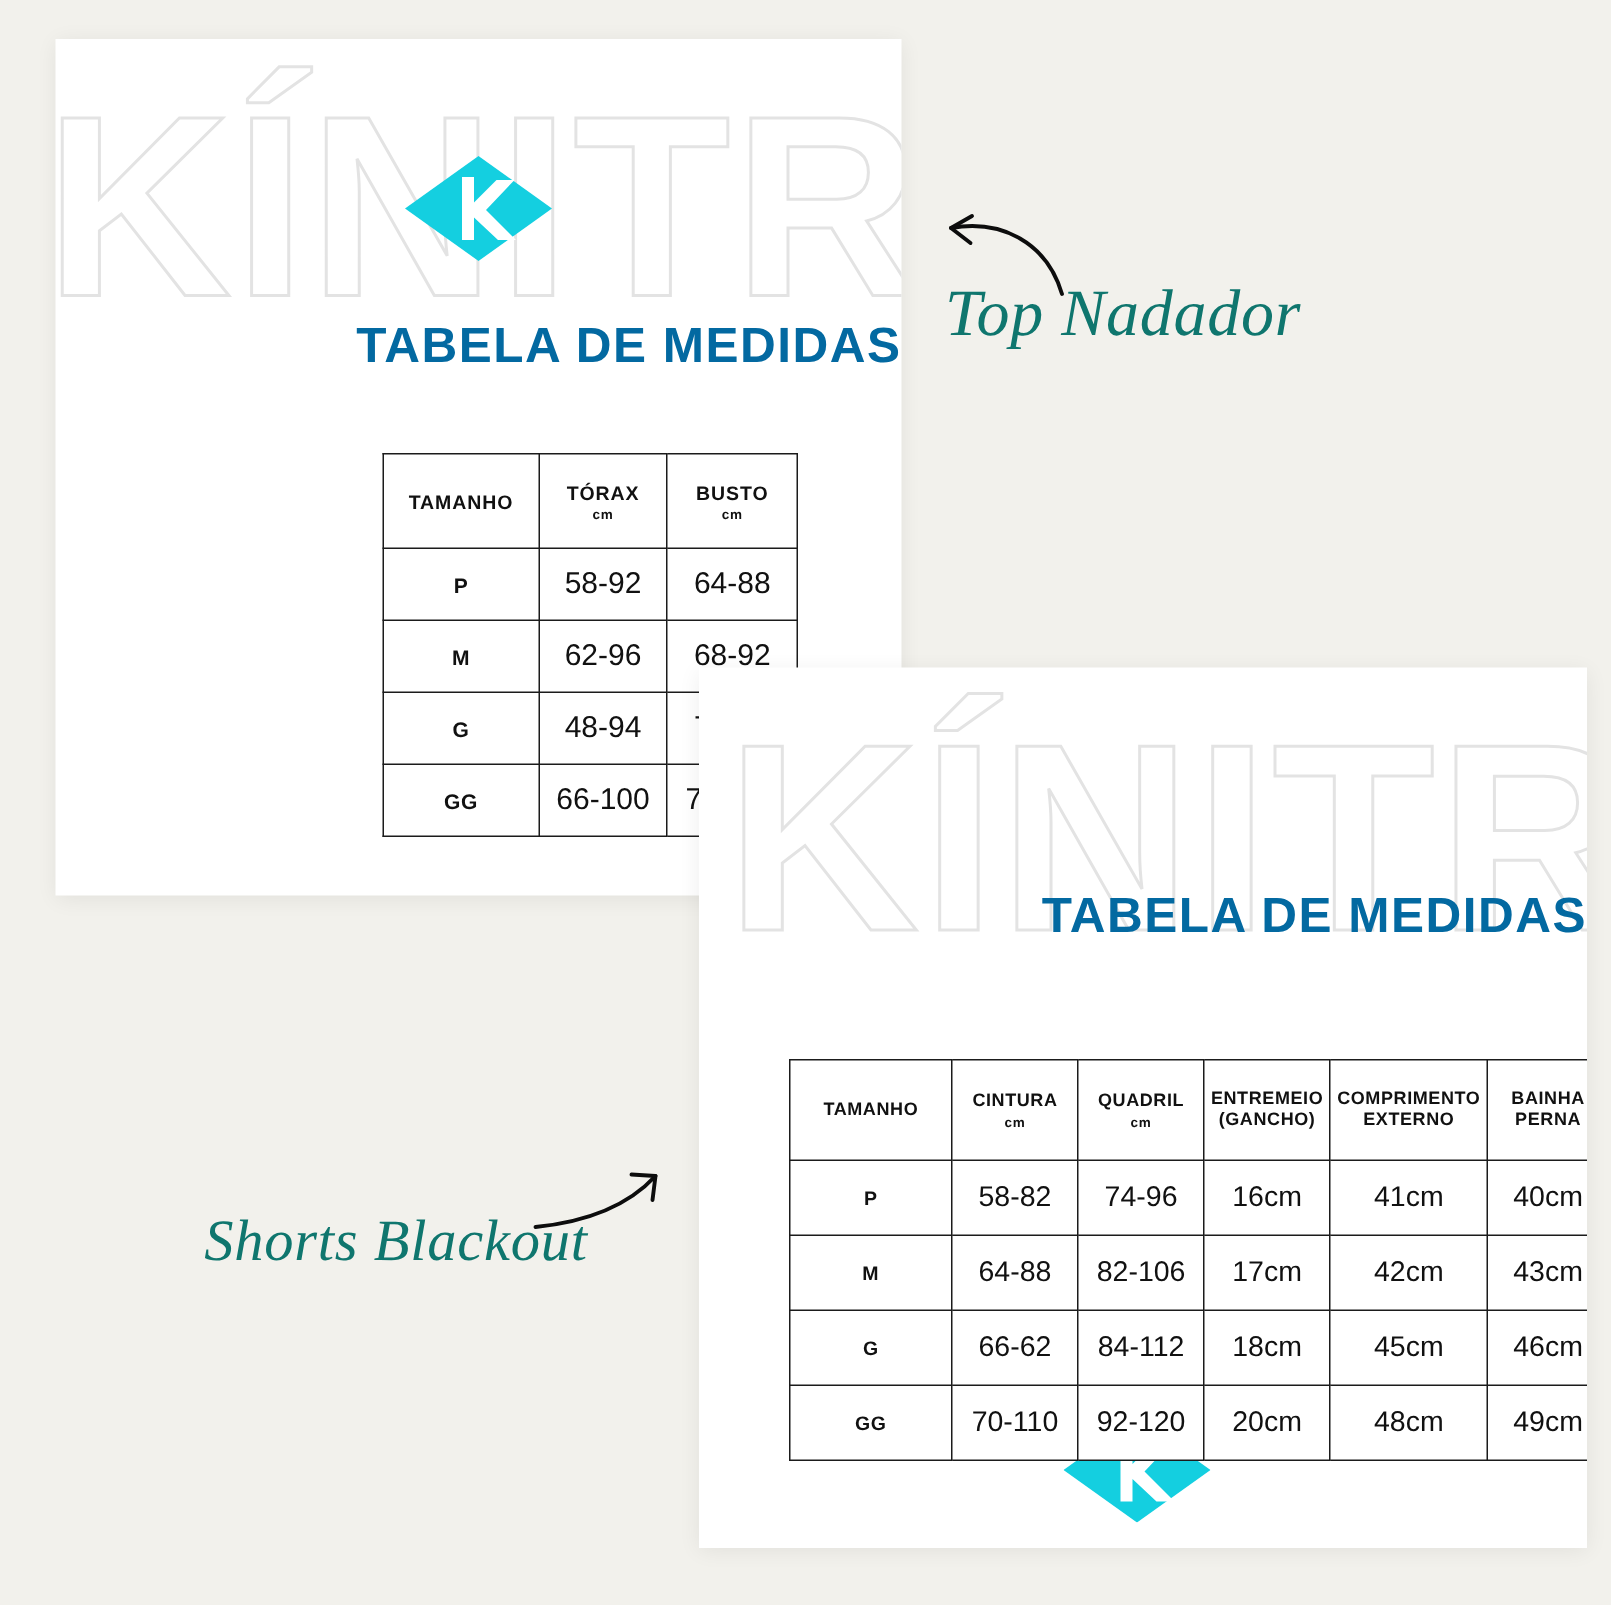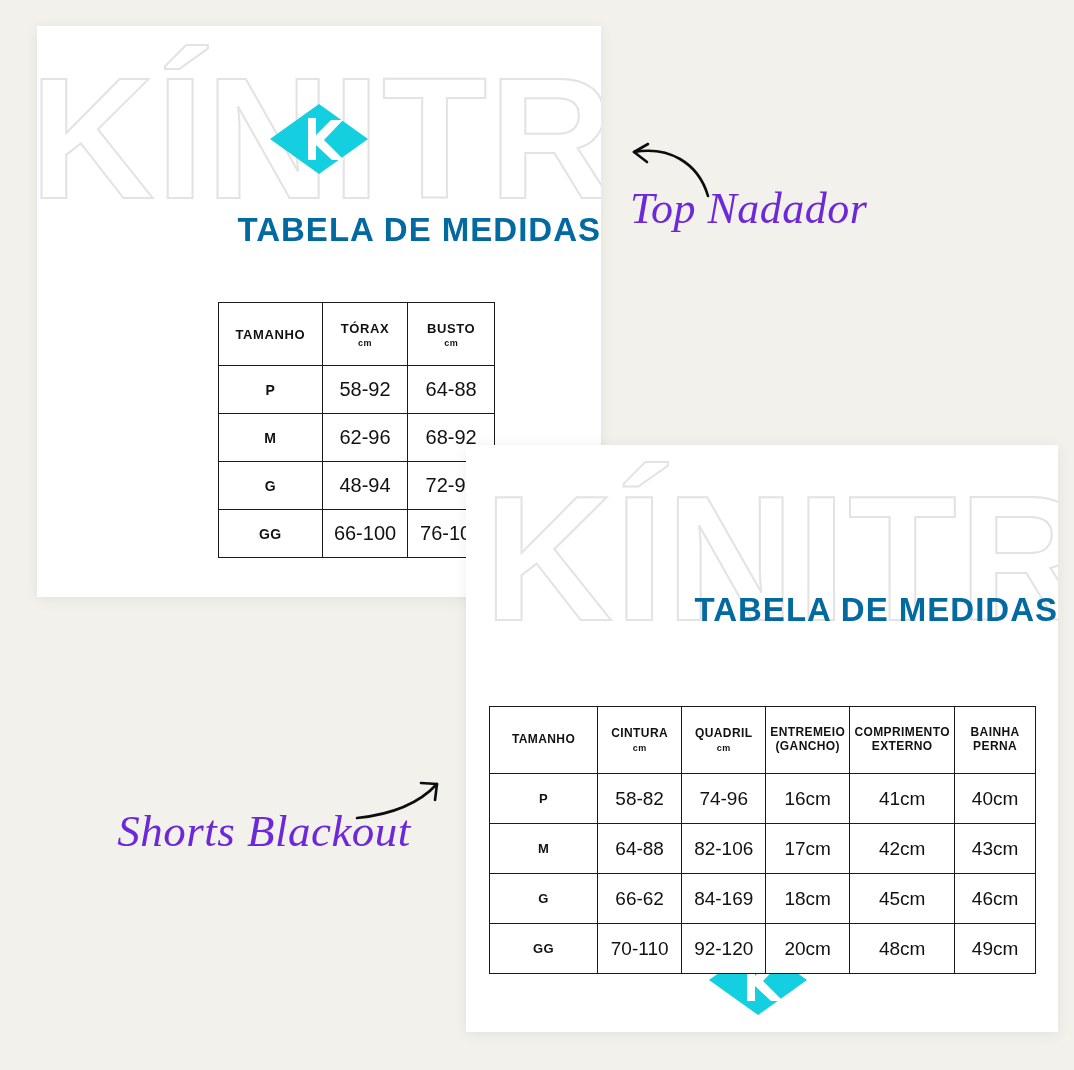--- a/index.html
+++ b/index.html
@@ -79,20 +79,21 @@
     color: #0369a1;
   }
   #title-top { top: 185px; font-size: 33px; }
   #title-shorts { top: 146px; font-size: 33px; }
 
   
   table {
     position: absolute;
     border-collapse: collapse;
     background: #fff;
+    margin-left: 37px;
   }
   table, table th, table td {
     border: 1px solid #1b1b1b;
   }
   table th, table td {
     text-align: center;
     vertical-align: middle;
     color: #111;
   }
   th .unit {
@@ -156,36 +157,36 @@
   #table-shorts col.c1 { width: 85px; }
   #table-shorts col.c2 { width: 85px; }
   #table-shorts col.c3 { width: 80px; }
   #table-shorts col.c4 { width: 105px; }
   #table-shorts col.c5 { width: 82px; }
 
   
   .annotation {
     position: absolute;
     font-family: "Liberation Serif", serif;
-    color: #6d28d9;
+    color: #0f766e;
     line-height: 1.05;
   }
   #anno-top {
     left: 630px;
     top: 186px;
     font-size: 44px;
     font-style: italic;
     letter-spacing: .5px;
   }
   #anno-shorts {
     left: 88px;
     top: 808px;
     width: 352px;
     text-align: center;
-    font-size: 45px;
+    font-size: 39px;
     font-style: italic;
     letter-spacing: .5px;
   }
   #anno-shorts .l2 { display: block; margin-top: 8px; }
 
   .arrow {
     position: absolute;
   }
   #arrow-top { left: 620px; top: 140px; }
   #arrow-shorts { left: 355px; top: 770px; }
@@ -297,21 +298,21 @@
         <td class="size">M</td>
         <td>64-88</td>
         <td>82-106</td>
         <td>17cm</td>
         <td>42cm</td>
         <td>43cm</td>
       </tr>
       <tr>
         <td class="size">G</td>
         <td>66-62</td>
-        <td>84-169</td>
+        <td>84-112</td>
         <td>18cm</td>
         <td>45cm</td>
         <td>46cm</td>
       </tr>
       <tr>
         <td class="size">GG</td>
         <td>70-110</td>
         <td>92-120</td>
         <td>20cm</td>
         <td>48cm</td>

